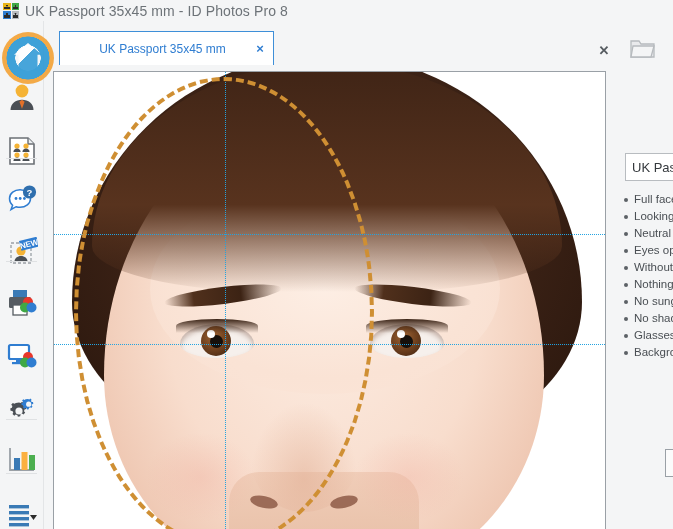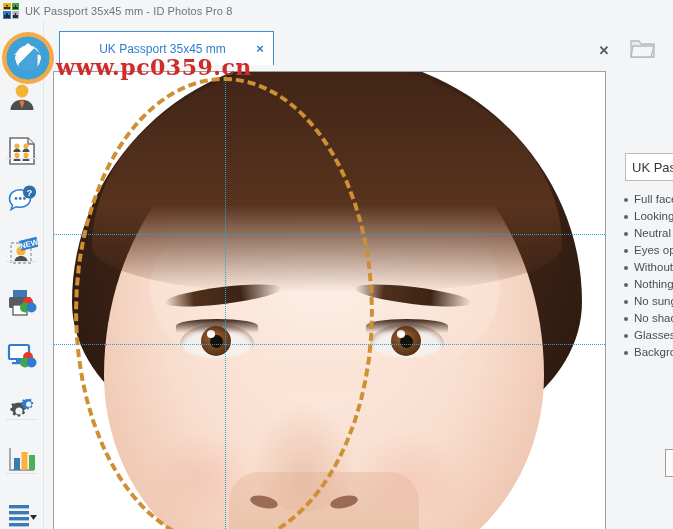--- a/index.html
+++ b/index.html
@@ -37,21 +37,21 @@
   .app-icon i.q2 { background: #3fa845; }
   .app-icon i.q3 { background: #2f7dd1; }
   .app-icon i.q4 { background: #b9bcc0; }
   .app-icon i::after{
     content:""; position:absolute; left:1px; top:1px; right:1px; bottom:1px;
     background:
       radial-gradient(circle at 50% 32%, #2b2b2b 0 22%, transparent 23%),
       linear-gradient(to bottom, transparent 0 58%, #2b2b2b 58% 100%);
   }
   .title-text {
-    font-size: 11px;
+    font-size: 14px;
     color: #6d7378;
     letter-spacing: .1px;
     white-space: nowrap;
   }
 
   
   .rail {
     position: absolute; left: 0; top: 21px;
     width: 44px; height: 508px;
     background: #f4f5f6;
@@ -545,16 +545,15 @@
       <li>No shadows on the face</li>
       <li>Glasses frames not covering eyes</li>
       <li>Background plain light colour</li>
     </ul>
 
     <div class="panel-btn"></div>
   </div>
 
   <div class="wm">
     <div class="wm-logo"></div>
-    <div class="wm-url">www.pc0359.cn</div>
   </div>
 
 </div>
 
 </body></html>

